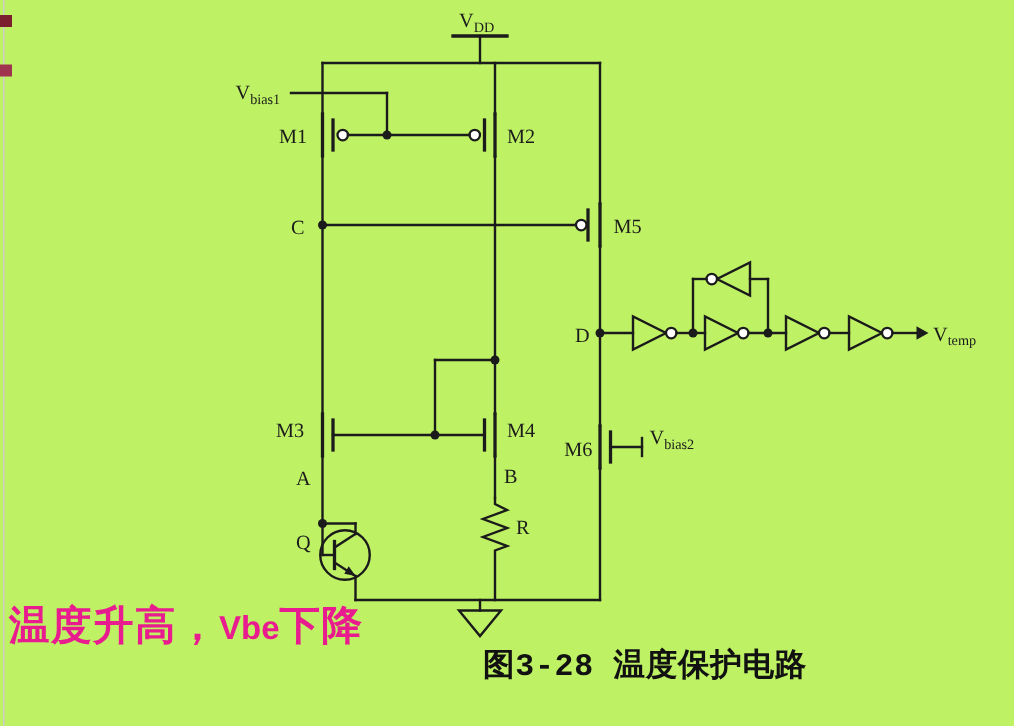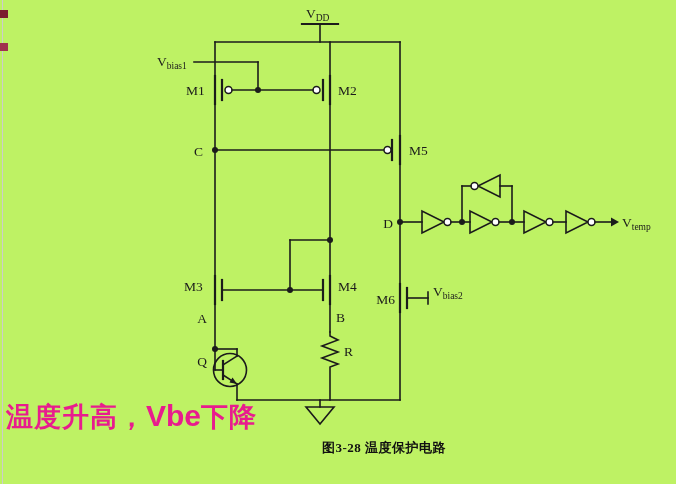--- a/index.html
+++ b/index.html
@@ -13,23 +13,23 @@
   .w   { stroke:#1b1b1b; stroke-width:1.6; fill:none; stroke-linecap:square; }
   .thick { stroke-width:2.2; }
   .dot { fill:#1b1b1b; stroke:none; }
   .bub { fill:#ffffff; stroke:#1b1b1b; stroke-width:1.5; }
   .tri { fill:none; stroke:#1b1b1b; stroke-width:1.6; stroke-linejoin:miter; }
   .solid { fill:#1b1b1b; stroke:none; }
   text { font-family:"Liberation Serif", serif; font-size:13.5px; fill:#1b1b1b; }
   .sub { font-size:9.5px; }
   .annotation { position:absolute; left:6px; top:399px; white-space:nowrap;
                 font-family:"Liberation Serif", serif; font-weight:700; font-size:27px; letter-spacing:1px; }
-  .annotation .vbe { font-family:"Liberation Sans", sans-serif; font-weight:700; font-size:30px; letter-spacing:0; }
-  .caption { position:absolute; left:322px; top:439px; white-space:nowrap; color:#111111;
-             font-family:Liberation Serif, serif; font-weight:700; font-size:13px; letter-spacing:0.5px; }
+  .annotation .vbe { font-family:"Liberation Sans", sans-serif; font-weight:700; font-size:22px; letter-spacing:0; }
+  .caption { position:absolute; left:322px; top:429px; white-space:nowrap; color:#111111;
+             font-family:Liberation Mono, monospace; font-weight:700; font-size:21px; letter-spacing:0.5px; }
 </style>
 </head>
 <body>
 
 <div class="stage">
 
   <div class="edge"></div>
   <div class="sq sq1" style="background: rgb(123, 30, 46);"></div>
   <div class="sq sq2" style="background: rgb(160, 51, 77);"></div>
 

